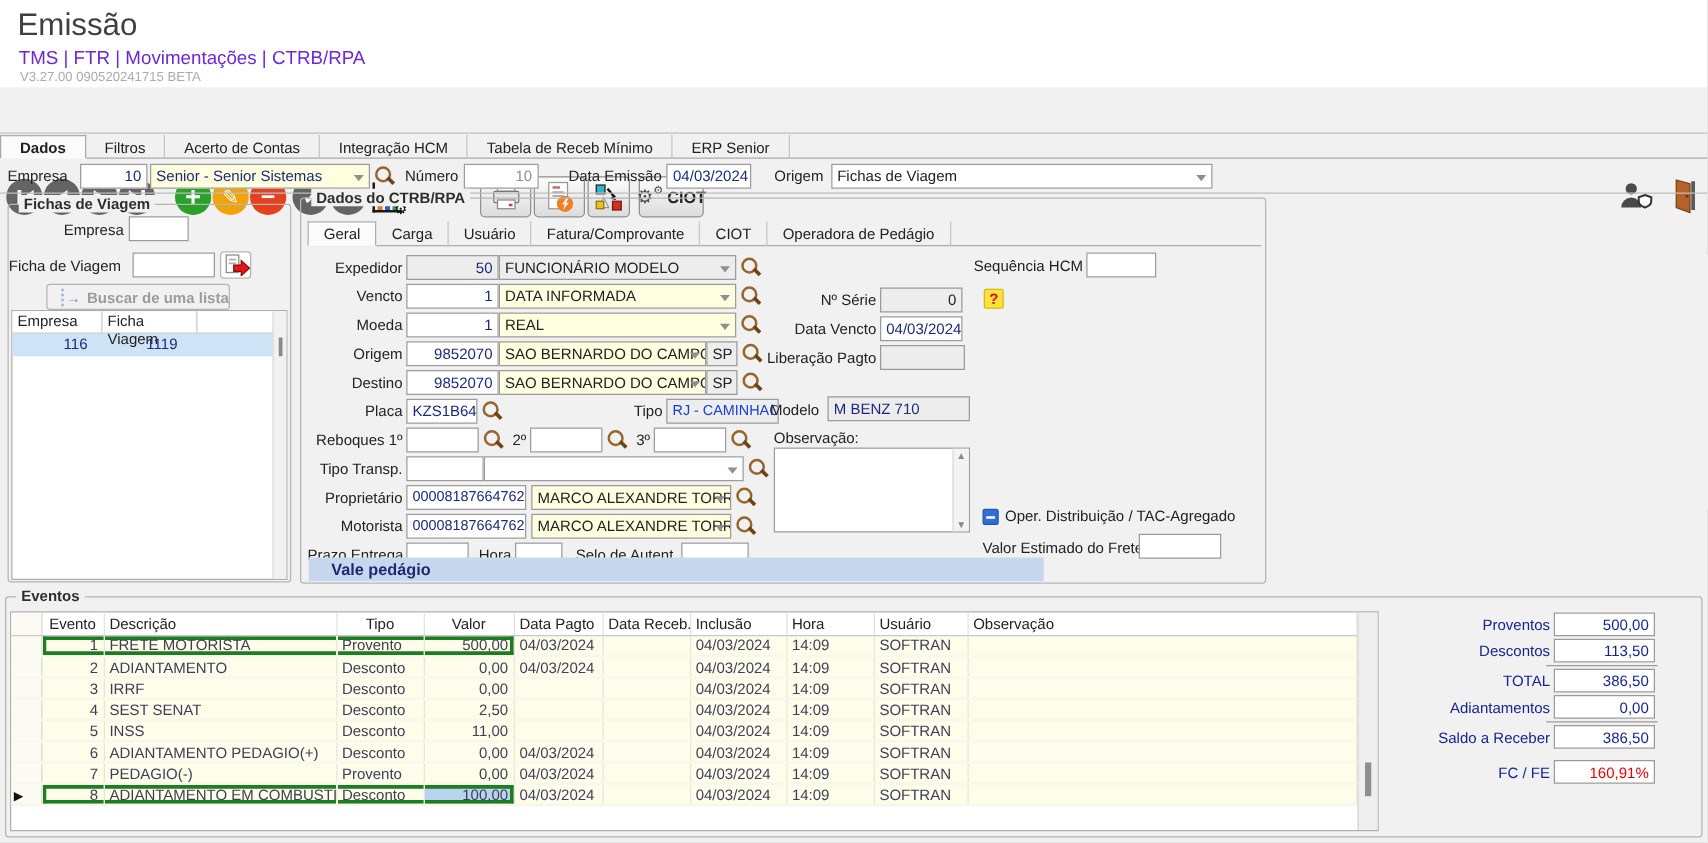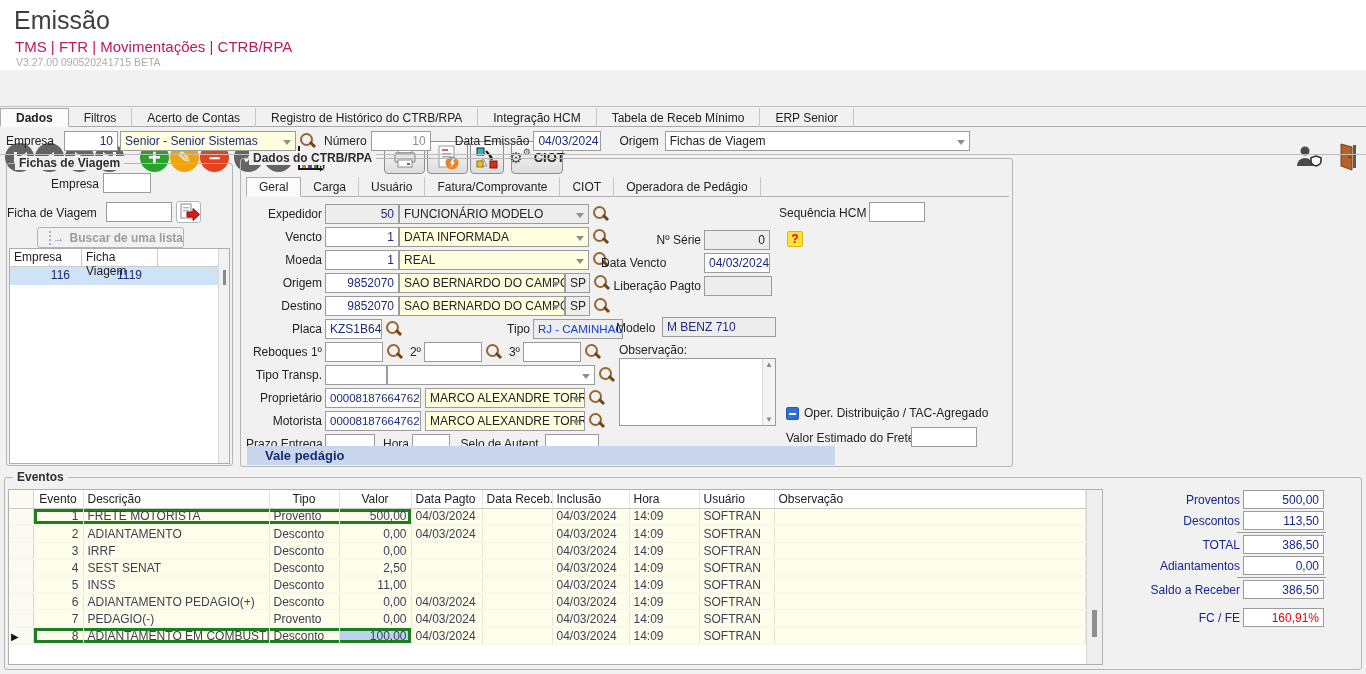--- a/index.html
+++ b/index.html
@@ -2,21 +2,21 @@
 <html><head>
 <meta charset="utf-8">
 <style>
 *{box-sizing:border-box;margin:0;padding:0}
 html,body{background:#d8d8d8}
 .app{position:relative;width:1366px;height:674px;background:#f1f1f1;font-family:Liberation Sans, sans-serif;font-size:12px;color:#222;overflow:hidden}
 .abs{position:absolute}
 
 .hdr{position:absolute;left:0;top:0;width:1366px;height:70px;background:#fff}
 .hdr .title{position:absolute;left:14px;top:6px;font-size:25px;color:#3f3f3f}
-.hdr .crumb{position:absolute;left:15px;top:38px;font-size:15px;color:#be185d}
+.hdr .crumb{position:absolute;left:15px;top:38px;font-size:15px;color:#6d28d9}
 .hdr .ver{position:absolute;left:16px;top:56px;font-size:10.5px;color:#ababab}
 
 .toolbar{position:absolute;left:0;top:70px;width:1366px;height:37px;background:#f1f1f1;border-bottom:1px solid #c0c0c0}
 .cbtn{position:absolute;top:73px;width:29px;height:29px;border-radius:50%;display:flex;align-items:center;justify-content:center;color:#fff;cursor:default}
 .gray-c{background:#646464}.green-c{background:#28a228}.amber-c{background:#f0a30a}.red-c{background:#e5401f}
 .tri-l{width:0;height:0;border-top:6px solid transparent;border-bottom:6px solid transparent;border-right:9px solid #fff}
 .tri-r{width:0;height:0;border-top:6px solid transparent;border-bottom:6px solid transparent;border-left:9px solid #fff}
 .vbar{width:3px;height:12px;background:#fff;margin:0 1px}
 .plus::before{content:"+";font-size:22px;font-weight:bold;line-height:22px}
 .minus::before{content:"−";font-size:20px;font-weight:bold;line-height:20px}
@@ -202,21 +202,20 @@
           <path d="M3 1 L14 4 L14 27 L3 23 Z" fill="#b4622a" stroke="#7c3f14"></path>
           <circle cx="11.5" cy="14" r="1" fill="#5a2f10"></circle>
         </svg>
     </div>
   </div>
 
   <div class="maintabs">
     <div class="mtab on">Dados</div>
     <div class="mtab">Filtros</div>
     <div class="mtab">Acerto de Contas</div>
-    <div class="mtab">Registro de Histórico do CTRB/RPA</div>
     <div class="mtab">Integração HCM</div>
     <div class="mtab">Tabela de Receb Mínimo</div>
     <div class="mtab">ERP Senior</div>
   </div>
 
   <div class="filterbar">
     <span class="lb" style="margin-left:6px">Empresa</span>
     <div class="fld num" style="width:54px;margin-left:10px">10</div>
     <div class="fld yel combo" style="width:176px;margin-left:2px">Senior - Senior Sistemas</div>
     <span class="mag"></span>
@@ -347,21 +346,21 @@
       <div class="fld" style="width:38px"></div>
       <span class="fl lb" style="width:92px">Selo de Autent.</span>
       <div class="fld" style="width:54px"></div>
     </div>
 
     <span class="lb abs" style="left:538px;top:47px">Sequência HCM</span>
     <div class="fld abs" style="left:628px;top:43px;width:56px"></div>
     <span class="lb abs" style="left:380px;top:74px;width:80px;text-align:right">Nº Série</span>
     <div class="fld num dis abs" style="left:463px;top:71px;width:66px;color:#222">0</div>
     <span class="help abs" style="left:546px;top:72px"></span>
-    <span class="lb abs" style="left:360px;top:97px;width:100px;">Data Vencto</span>
+    <span class="lb abs" style="left:360px;top:97px;width:100px;text-align:right">Data Vencto</span>
     <div class="fld abs" style="left:463px;top:94px;width:66px">04/03/2024</div>
     <span class="lb abs" style="left:340px;top:120px;width:120px;text-align:right">Liberação Pagto</span>
     <div class="fld dis abs" style="left:463px;top:117px;width:68px"></div>
     <span class="lb abs" style="left:375px;top:162px">Modelo</span>
     <div class="fld dis abs" style="left:421px;top:158px;width:114px">M BENZ 710</div>
     <span class="lb abs" style="left:378px;top:184px">Observação:</span>
     <div class="ta" style="left:378px;top:199px;width:157px;height:68px">
       <div class="sc"><span class="up"></span><span class="dn"></span></div>
     </div>
     <div class="abs" style="left:545px;top:247px;display:flex;align-items:center;gap:5px">

